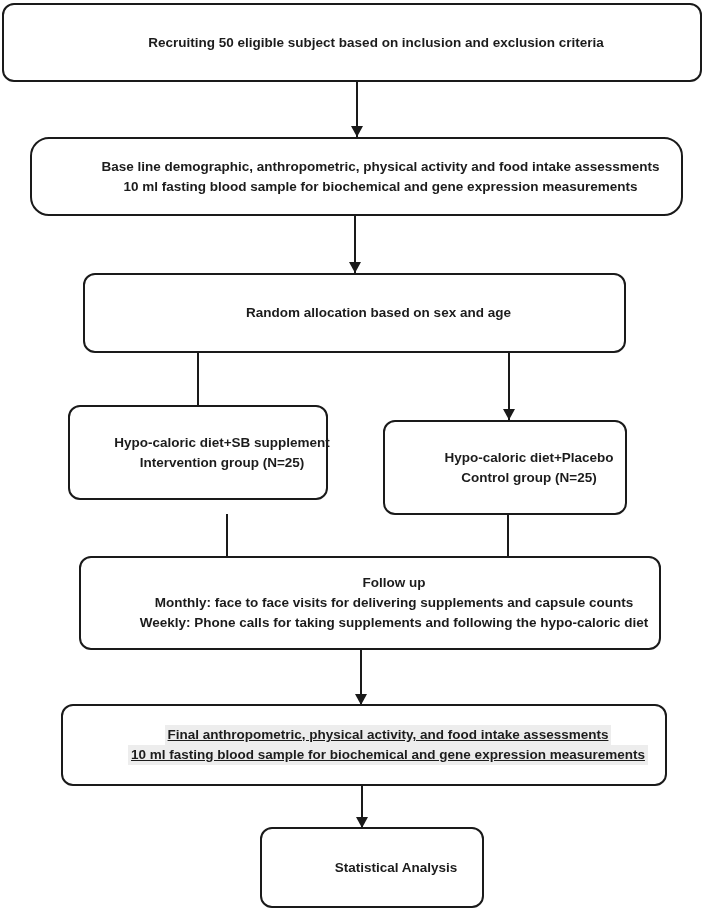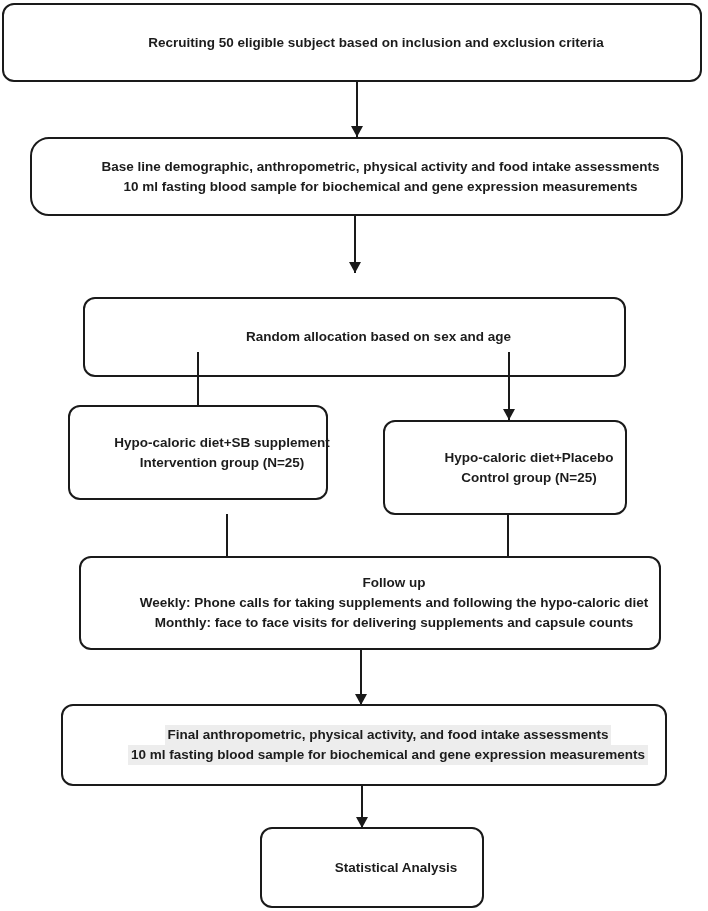--- a/index.html
+++ b/index.html
@@ -52,25 +52,25 @@
     transform: translateX(-50%);
     width: 0;
     height: 0;
     border-left: 6px solid transparent;
     border-right: 6px solid transparent;
     border-top: 11px solid #1a1a1a;
   }
   
   #n-recruit      { left: 2px;   top: 3px;   width: 700px; height: 79px; }
   #n-baseline     { left: 30px;  top: 137px; width: 653px; height: 79px; border-radius: 19px; }
-  #n-random       { left: 83px;  top: 273px; width: 543px; height: 80px; margin-top: 24px; }
+  #n-random       { left: 83px;  top: 273px; width: 543px; height: 80px; }
   #n-intervention { left: 68px;  top: 405px; width: 260px; height: 95px; }
   #n-control      { left: 383px; top: 420px; width: 244px; height: 95px; }
   #n-followup     { left: 71px;  top: 556px; width: 582px; height: 94px; margin-left: 8px; }
-  #n-final        { left: 61px;  top: 704px; width: 606px; height: 82px; }
+  #n-final        { left: 61px;  top: 704px; width: 606px; height: 82px; text-decoration: underline; }
   #n-stats        { left: 260px; top: 827px; width: 224px; height: 81px; }
   
   #e1 { left: 356px; top: 82px;  height: 55px; }
   #e2 { left: 354px; top: 216px; height: 57px; }
   #e3 { left: 197px; top: 352px; height: 68px; }
   #e4 { left: 508px; top: 352px; height: 68px; }
   #e5 { left: 226px; top: 514px; height: 43px; }
   #e6 { left: 507px; top: 514px; height: 43px; }
   #e7 { left: 360px; top: 650px; height: 55px; }
   #e8 { left: 361px; top: 786px; height: 42px; }
@@ -108,22 +108,22 @@
   <div class="node" id="n-control">
     <div class="nl">Hypo-caloric diet+Placebo</div>
     <div class="nl">Control group (N=25)</div>
   </div>
 
   <div class="edge" id="e5"></div>
   <div class="edge" id="e6"></div>
 
   <div class="node" id="n-followup">
     <div class="nl">Follow up</div>
+    <div class="nl">Monthly: face to face visits for delivering supplements and capsule counts</div>
     <div class="nl">Weekly: Phone calls for taking supplements and following the hypo-caloric diet</div>
-    <div class="nl">Monthly: face to face visits for delivering supplements and capsule counts</div>
   </div>
 
   <div class="edge arrow" id="e7"></div>
 
   <div class="node hl" id="n-final">
     <div class="nl">Final anthropometric, physical activity, and food intake assessments</div>
     <div class="nl">10 ml fasting blood sample for biochemical and gene expression measurements</div>
   </div>
 
   <div class="edge arrow" id="e8"></div>

